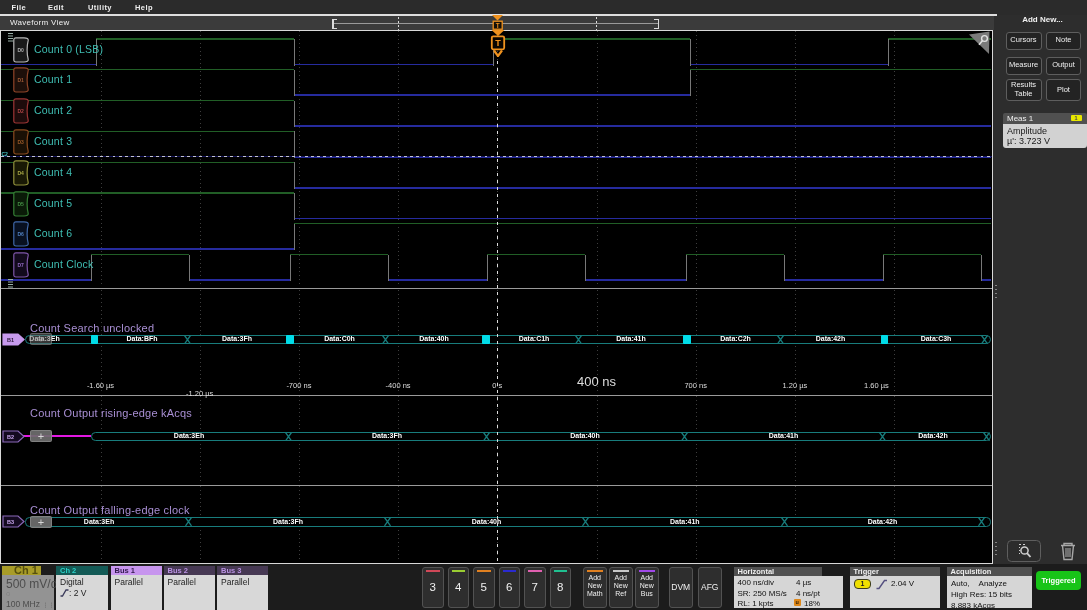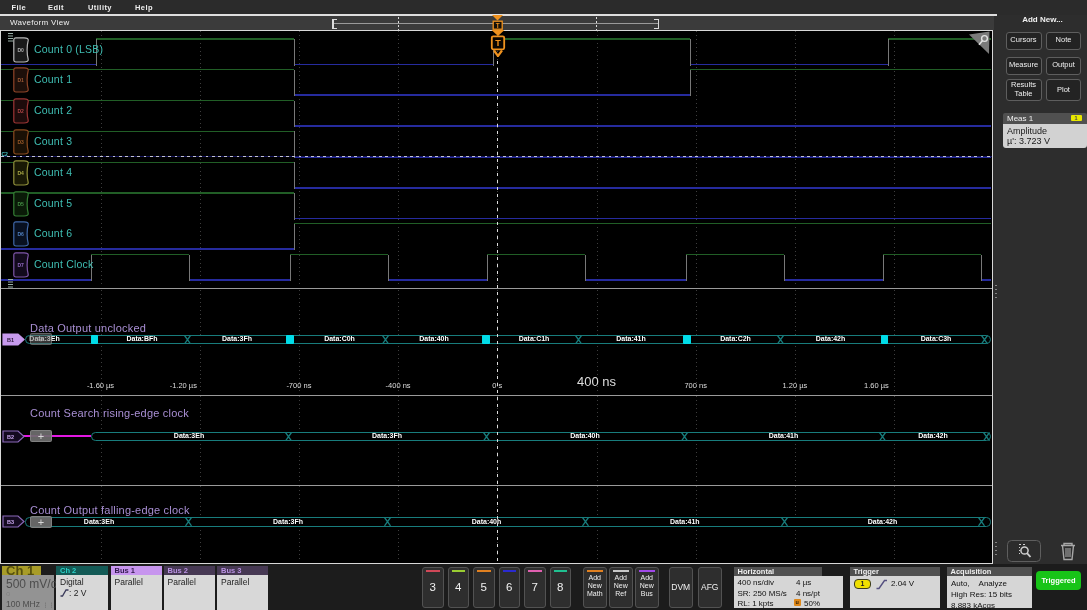--- a/index.html
+++ b/index.html
@@ -161,21 +161,21 @@
 <path d="M3,0.8 H11 Q15.6,0.8 15.2,3.4 Q14.1,8 14.1,12.9 Q14.1,17.8 15.2,22.4 Q15.6,25 11,25 H3 Q0.8,25 0.8,22.8 V3 Q0.8,0.8 3,0.8 Z" fill="#120a1c" stroke="#7e56a8" stroke-width="1.2"></path>
 <text x="7.6" y="15" font-size="5px" font-weight="bold" fill="#9068c0" text-anchor="middle" font-family="Liberation Sans">D7</text>
   </svg>
 <div class="a" style="left:34px;top:258.2px;font-size:10.5px;color:#3fbfb4;letter-spacing:.2px">Count Clock</div>
 <svg class="a" style="left:7px;top:31.5px" width="8" height="13">
 <path d="M1,1.5 H6 M1,4 H6 M1,6.5 H6 M1,9 H6" stroke="#9ab0a8" stroke-width="1"></path>
   </svg>
 <svg class="a" style="left:7px;top:278.0px" width="8" height="13">
 <path d="M1,1.5 H6 M1,4 H6 M1,6.5 H6 M1,9 H6" stroke="#9ab0a8" stroke-width="1"></path>
   </svg>
-<div class="a" style="left:30px;top:321.5px;font-size:11px;color:#a98fd4;letter-spacing:.2px">Data Output unclocked</div>
+<div class="a" style="left:30px;top:321.5px;font-size:11px;color:#a98fd4;letter-spacing:.2px">Count Search unclocked</div>
 <div class="a" style="left:25.0px;top:334.50px;width:966.0px;height:9.4px;background:#000;border:1.2px solid #187c7c;border-radius:4.5px"></div>
 <div class="a" style="left:14.5px;top:335.30px;width:60px;text-align:center;font-size:7px;font-weight:bold;color:#fff">Data:3Eh</div>
 <div class="a" style="left:112.0px;top:335.30px;width:60px;text-align:center;font-size:7px;font-weight:bold;color:#fff">Data:BFh</div>
 <div class="a" style="left:207.0px;top:335.30px;width:60px;text-align:center;font-size:7px;font-weight:bold;color:#fff">Data:3Fh</div>
 <div class="a" style="left:309.5px;top:335.30px;width:60px;text-align:center;font-size:7px;font-weight:bold;color:#fff">Data:C0h</div>
 <div class="a" style="left:404.0px;top:335.30px;width:60px;text-align:center;font-size:7px;font-weight:bold;color:#fff">Data:40h</div>
 <div class="a" style="left:504.0px;top:335.30px;width:60px;text-align:center;font-size:7px;font-weight:bold;color:#fff">Data:C1h</div>
 <div class="a" style="left:601.0px;top:335.30px;width:60px;text-align:center;font-size:7px;font-weight:bold;color:#fff">Data:41h</div>
 <div class="a" style="left:705.5px;top:335.30px;width:60px;text-align:center;font-size:7px;font-weight:bold;color:#fff">Data:C2h</div>
 <div class="a" style="left:800.5px;top:335.30px;width:60px;text-align:center;font-size:7px;font-weight:bold;color:#fff">Data:42h</div>
@@ -200,29 +200,29 @@
 <div class="a" style="left:482.2px;top:334.50px;width:7.6px;height:9.4px;background:#00dce8;border-radius:1px"></div>
 <div class="a" style="left:683.2px;top:334.50px;width:7.6px;height:9.4px;background:#00dce8;border-radius:1px"></div>
 <div class="a" style="left:880.7px;top:334.50px;width:7.6px;height:9.4px;background:#00dce8;border-radius:1px"></div>
 <svg class="a" style="left:2px;top:332.70px" width="24" height="13">
 <path d="M1,1 H16 L22,6.5 L16,12 H1 Z" fill="#c79aed" stroke="#c79aed" stroke-width="1.2"></path>
 <text x="8.5" y="8.8" font-size="5.5" font-weight="bold" fill="#2a1638" text-anchor="middle" font-family="Liberation Sans">B1</text>
   </svg>
 <div class="a" style="left:30px;top:333.00px;width:22px;height:12.4px;background:rgba(110,110,110,0.5);border:1px solid rgba(180,180,180,.35);border-radius:2px"></div>
 <div class="a" style="left:30px;top:333.00px;width:22px;height:12.4px;font-size:11px;color:#ddd;text-align:center;line-height:12px;opacity:0.25">+</div>
 <div class="a" style="left:70.5px;top:381px;width:60px;text-align:center;font-size:7.5px;color:#ddd">-1.60 µs</div>
-<div class="a" style="left:169.7px;top:381px;width:60px;text-align:left;font-size:7.5px;color:#ddd">-1.20 µs</div>
+<div class="a" style="left:169.7px;top:389px;width:60px;text-align:center;font-size:7.5px;color:#ddd">-1.20 µs</div>
 <div class="a" style="left:268.9px;top:381px;width:60px;text-align:center;font-size:7.5px;color:#ddd">-700 ns</div>
 <div class="a" style="left:368.1px;top:381px;width:60px;text-align:center;font-size:7.5px;color:#ddd">-400 ns</div>
 <div class="a" style="left:467.3px;top:381px;width:60px;text-align:center;font-size:7.5px;color:#ddd">0 s</div>
 <div class="a" style="left:566.5px;top:374px;width:60px;text-align:center;font-size:13px;color:#ddd">400 ns</div>
 <div class="a" style="left:665.7px;top:381px;width:60px;text-align:center;font-size:7.5px;color:#ddd">700 ns</div>
 <div class="a" style="left:764.9px;top:381px;width:60px;text-align:center;font-size:7.5px;color:#ddd">1.20 µs</div>
 <div class="a" style="left:864.1px;top:381px;width:60px;font-size:7.5px;color:#ddd">1.60 µs</div>
-<div class="a" style="left:30px;top:406.5px;font-size:11px;color:#a98fd4;letter-spacing:.2px">Count Search rising-edge clock</div>
+<div class="a" style="left:30px;top:406.5px;font-size:11px;color:#a98fd4;letter-spacing:.2px">Count Output rising-edge kAcqs</div>
 <div class="a" style="left:23px;top:435.2px;width:68px;height:2.2px;background:#e318e3"></div>
 <div class="a" style="left:91.0px;top:431.60px;width:900.0px;height:9.4px;background:#000;border:1.2px solid #187c7c;border-radius:4.5px"></div>
 <svg class="a" style="left:284.5px;top:431.60px" width="7" height="9.4">
 <path d="M0.5,0.5 L6.5,8.9 M6.5,0.5 L0.5,8.9" stroke="#187c7c" stroke-width="1.3" fill="none"></path>
   </svg>
 <svg class="a" style="left:482.5px;top:431.60px" width="7" height="9.4">
 <path d="M0.5,0.5 L6.5,8.9 M6.5,0.5 L0.5,8.9" stroke="#187c7c" stroke-width="1.3" fill="none"></path>
   </svg>
 <svg class="a" style="left:681.0px;top:431.60px" width="7" height="9.4">
 <path d="M0.5,0.5 L6.5,8.9 M6.5,0.5 L0.5,8.9" stroke="#187c7c" stroke-width="1.3" fill="none"></path>
@@ -311,21 +311,21 @@
 <path d="M12,4.5 H14 M16,4.5 H18 M12,7.5 H13 M12,10.5 H13 M12,13.5 H13" stroke="#cfcfcf" stroke-width="1.2"></path>
 <circle cx="17.5" cy="10.5" r="3.6" fill="none" stroke="#cfcfcf" stroke-width="1.5"></circle>
 <path d="M20,13.2 L23.5,17" stroke="#cfcfcf" stroke-width="1.8"></path>
   </svg>
 <svg class="a" style="left:1057.5px;top:539.5px" width="20" height="21">
 <path d="M3,5.5 H17 M6,5.5 V3.5 H14 V5.5" stroke="#a8a8a8" stroke-width="1.4" fill="none"></path>
 <path d="M4.5,5.5 L6,19.5 H14 L15.5,5.5" stroke="#a8a8a8" stroke-width="1.4" fill="none"></path>
 <path d="M8,8 V17 M10,8 V17 M12,8 V17" stroke="#a8a8a8" stroke-width="1.1"></path>
   </svg>
 <div class="a" style="left:0;top:563.5px;width:1087px;height:46.5px;background:#1c1c1c"></div>
-<div class="a" style="left:2px;top:565.5px;width:39px;height:9.5px;background:#a89c28;color:#56500e;font-size:13px;font-weight:bold;padding-left:4px;line-height:9.5px">Ch 1</div>
+<div class="a" style="left:2px;top:565.5px;width:39px;height:9.5px;background:#a89c28;color:#56500e;font-size:11px;font-weight:bold;padding-left:12px;line-height:9.5px">Ch 1</div>
 <div class="a" style="left:2px;top:575px;width:51.5px;height:35px;background:#939393"></div>
 <div class="a" style="left:6px;top:577px;width:45.5px;font-size:12px;color:#4d4d4d;white-space:nowrap">500 mV/div</div>
 <div class="a" style="left:6px;top:588px;width:45.5px;font-size:8.5px;color:#4d4d4d;white-space:nowrap"><span style="font-size:7px;color:#555">◌</span></div>
 <div class="a" style="left:6px;top:599px;width:45.5px;font-size:8.5px;color:#4d4d4d;white-space:nowrap">100 MHz <span style="font-size:6px">⋮⋮</span></div>
 <div class="a" style="left:56px;top:565.5px;width:52px;height:9.5px;background:#135a56;color:#2ad2c8;font-size:7.5px;font-weight:bold;padding-left:4px;line-height:9.5px">Ch 2</div>
 <div class="a" style="left:56px;top:575px;width:52px;height:35px;background:#d8d8d8"></div>
 <div class="a" style="left:60px;top:577px;width:46px;font-size:8.5px;color:#1d1d1d;white-space:nowrap">Digital</div>
 <div class="a" style="left:60px;top:588px;width:46px;font-size:8.5px;color:#1d1d1d;white-space:nowrap"><svg width="9" height="8" style="vertical-align:-1px">
       <path d="M0.5,7 H2.5 L6,1 H8.5" stroke="#3a3a5a" stroke-width="1.3" fill="none"></path>
     </svg>: 2 V</div>
@@ -369,21 +369,21 @@
 <div class="a" style="left:668.5px;top:567px;width:24.5px;height:40.5px;display:flex;align-items:center;justify-content:center;font-size:8.5px;color:#f0f0f0">DVM</div>
 <div class="a" style="left:697.5px;top:567px;width:24.5px;height:40.5px;background:#2e2e2e;border:1px solid #525252;border-radius:3px"></div>
 <div class="a" style="left:697.5px;top:567px;width:24.5px;height:40.5px;display:flex;align-items:center;justify-content:center;font-size:8.5px;color:#f0f0f0">AFG</div>
 <div class="a" style="left:733.5px;top:566.5px;width:88px;height:9.5px;background:#505050;color:#f0f0f0;font-size:7.5px;font-weight:bold;padding-left:4px;line-height:9.5px">Horizontal</div>
 <div class="a" style="left:733.5px;top:576px;width:109.5px;height:31.5px;background:#d6d6d6"></div>
 <div class="a" style="left:737.5px;top:578px;font-size:8px;color:#111;white-space:nowrap">400 ns/div</div>
 <div class="a" style="left:796px;top:578px;font-size:8px;color:#111;white-space:nowrap">4 µs</div>
 <div class="a" style="left:737.5px;top:588.5px;font-size:8px;color:#111;white-space:nowrap">SR: 250 MS/s</div>
 <div class="a" style="left:796px;top:588.5px;font-size:8px;color:#111;white-space:nowrap">4 ns/pt</div>
 <div class="a" style="left:737.5px;top:599.0px;font-size:8px;color:#111;white-space:nowrap">RL: 1 kpts</div>
-<div class="a" style="left:804px;top:599.0px;font-size:8px;color:#111;white-space:nowrap">50%</div>
+<div class="a" style="left:804px;top:599.0px;font-size:8px;color:#111;white-space:nowrap">18%</div>
 <div class="a" style="left:794px;top:598.5px;width:6.5px;height:7px;background:#e08818;border-radius:1px;font-size:5.5px;color:#30200a;font-weight:bold;text-align:center;line-height:7px">u</div>
 <div class="a" style="left:849.5px;top:566.5px;width:90px;height:9.5px;background:#505050;color:#f0f0f0;font-size:7.5px;font-weight:bold;padding-left:4px;line-height:9.5px">Trigger</div>
 <div class="a" style="left:849.5px;top:576px;width:90px;height:31.5px;background:#d6d6d6"></div>
 <div class="a" style="left:854px;top:579px;width:17px;height:10px;background:#f0e000;border:1.4px solid #3a3a20;border-radius:4px;font-size:7px;color:#222;font-weight:bold;text-align:center;line-height:8px">1</div>
 <svg class="a" style="left:876px;top:578.5px" width="12" height="11">
     <path d="M0.5,9.5 H3 L8.5,1.5 H11" stroke="#555080" stroke-width="1.4" fill="none"></path>
   </svg>
 <div class="a" style="left:891px;top:579px;font-size:8px;color:#111">2.04 V</div>
 <div class="a" style="left:946.5px;top:566.5px;width:85px;height:9.5px;background:#505050;color:#f0f0f0;font-size:7.5px;font-weight:bold;padding-left:4px;line-height:9.5px">Acquisition</div>
 <div class="a" style="left:946.5px;top:576px;width:85px;height:31.5px;background:#d6d6d6"></div>

